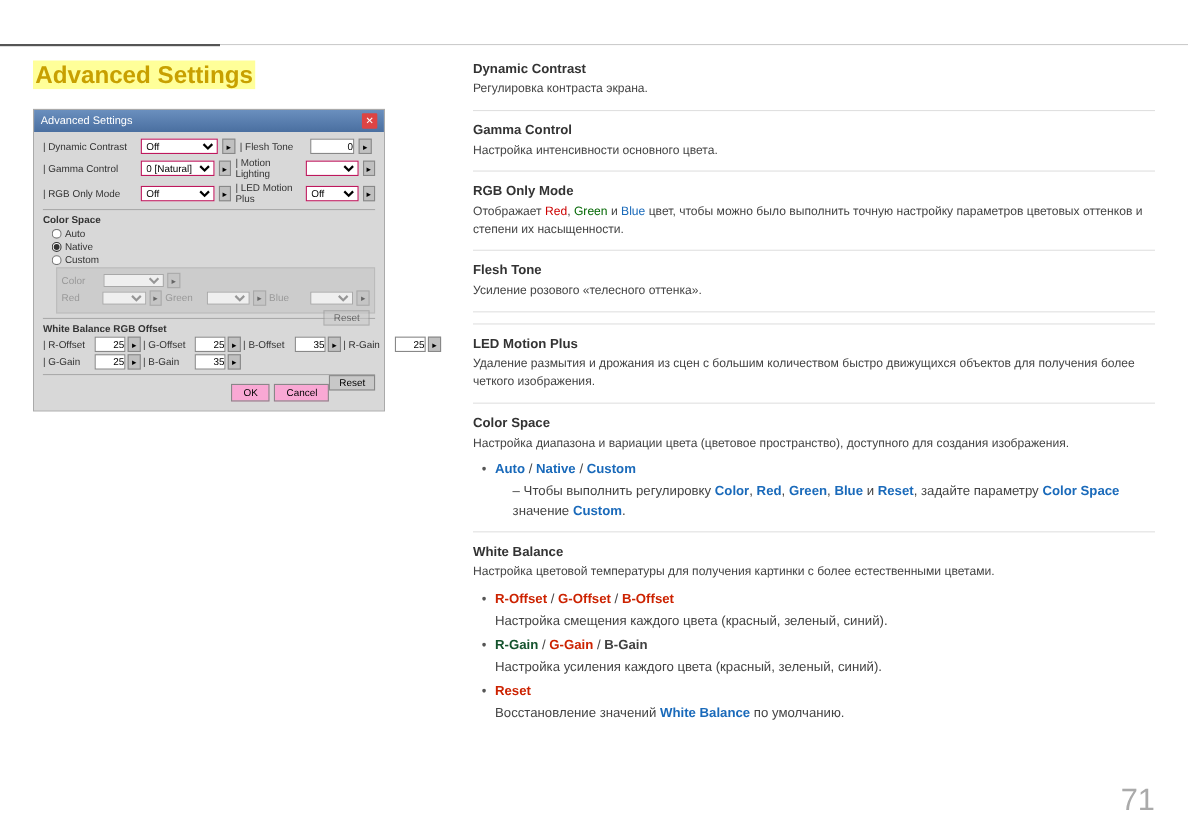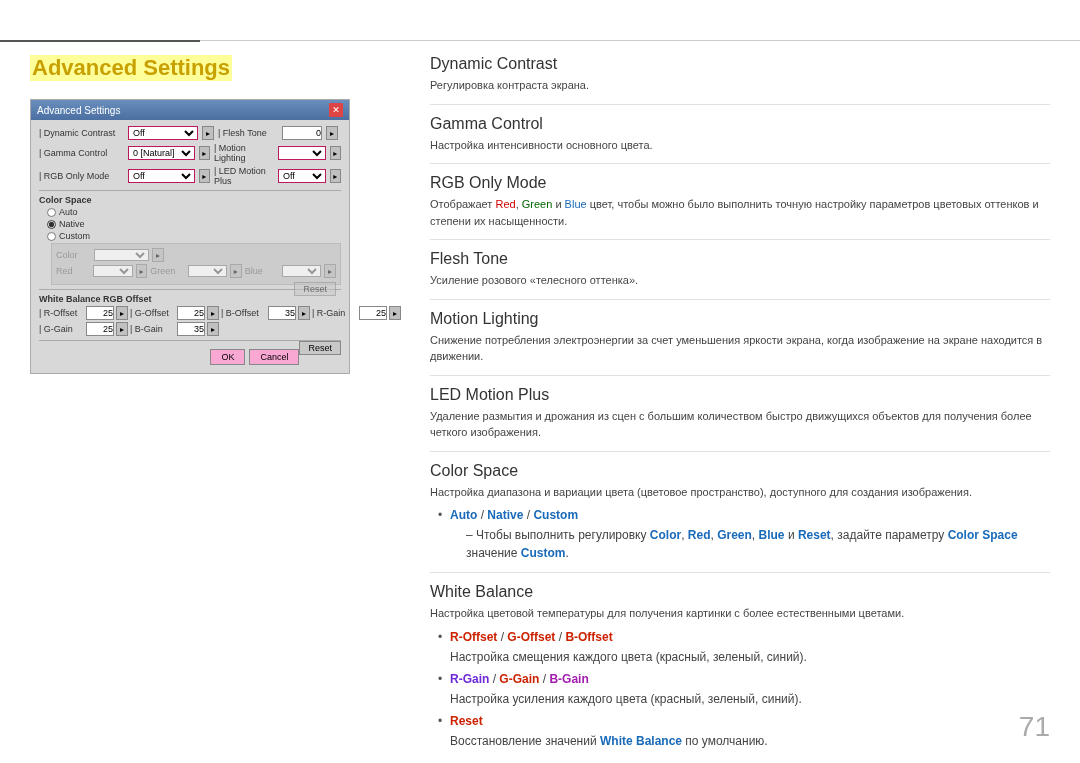--- a/index.html
+++ b/index.html
@@ -245,22 +245,22 @@
 
     
     .right-col {
       position: absolute;
       top: 55px;
       left: 430px;
       right: 30px;
     }
 
     .section-heading {
-      font-size: 16px;
-      font-weight: normal;
+      font-size: 12px;
+      font-weight: bold;
       color: #333;
       margin-bottom: 4px;
       margin-top: 16px;
     }
 
     .section-heading:first-child {
       margin-top: 0;
     }
 
     .section-text {
@@ -486,24 +486,20 @@
 
   <div class="section-divider"></div>
 
   <div>
     <div class="section-heading">Flesh Tone</div>
     <div class="section-text">Усиление розового «телесного оттенка».</div>
   </div>
 
   <div class="section-divider"></div>
 
-  <div>
-    <div class="section-heading">Motion Lighting</div>
-    <div class="section-text">Снижение потребления электроэнергии за счет уменьшения яркости экрана, когда изображение на экране находится в движении.</div>
-  </div>
 
   <div class="section-divider"></div>
 
   <div>
     <div class="section-heading">LED Motion Plus</div>
     <div class="section-text">Удаление размытия и дрожания из сцен с большим количеством быстро движущихся объектов для получения более четкого изображения.</div>
   </div>
 
   <div class="section-divider"></div>
 
@@ -524,21 +520,21 @@
 
   <div>
     <div class="section-heading">White Balance</div>
     <div class="section-text">Настройка цветовой температуры для получения картинки с более естественными цветами.</div>
     <ul class="bullet-list">
       <li>
         <span class="link-bold-blue" style="color:#cc2200;">R-Offset</span> / <span class="link-bold-blue" style="color:#cc2200;">G-Offset</span> / <span class="link-bold-blue" style="color:#cc2200;">B-Offset</span>
         <div style="padding-left:0; font-size:12px; margin-top:2px;">Настройка смещения каждого цвета (красный, зеленый, синий).</div>
       </li>
       <li>
-        <span class="link-bold-blue" style="color:#6d28d9;">R-Gain</span> / <span class="link-bold-blue" style="color:#cc2200;">G-Gain</span> / <span class="link-bold-blue" style="color:#a21caf;">B-Gain</span>
+        <span class="link-bold-blue" style="color:#14532d;">R-Gain</span> / <span class="link-bold-blue" style="color:#cc2200;">G-Gain</span> / <span class="link-bold-blue" style="color:#404040;">B-Gain</span>
         <div style="padding-left:0; font-size:12px; margin-top:2px;">Настройка усиления каждого цвета (красный, зеленый, синий).</div>
       </li>
       <li>
         <span class="link-bold-blue" style="color:#cc2200;">Reset</span>
         <div style="padding-left:0; font-size:12px; margin-top:2px;">Восстановление значений <span class="link-bold-blue">White Balance</span> по умолчанию.</div>
       </li>
     </ul>
   </div>
 
 </div>

